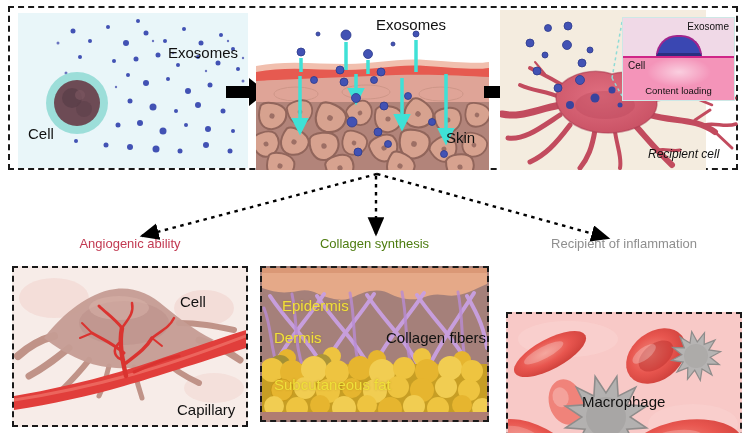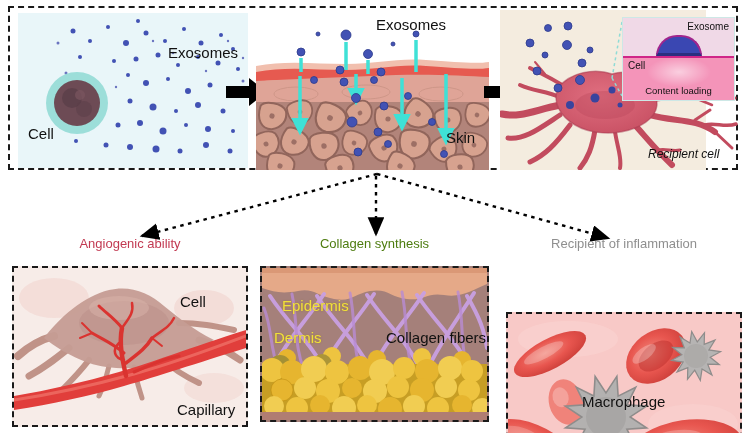--- a/index.html
+++ b/index.html
@@ -393,20 +393,21 @@
         <circle cx="152" cy="138" r="11" fill="#f1cd52"></circle>
           <circle cx="176" cy="140" r="11" fill="#eec440"></circle>
         <circle cx="200" cy="137" r="10" fill="#e6b52f"></circle>
           <circle cx="220" cy="140" r="10" fill="#f1cd52"></circle>
       </g>
       <rect x="0" y="144" width="225" height="8" fill="#b07d72"></rect>
     </svg>
     <div class="lbl ylbl" style="left:20px;top:14px;margin-top:16px;">Epidermis</div>
     <div class="lbl ylbl" style="left:12px;top:62px;">Dermis</div>
     <div class="lbl" style="left:124px;top:62px;">Collagen fibers</div>
+    <div class="lbl ylbl" style="left:12px;top:109px;">Subcutaneous fat</div>
   </div>
 
   <div class="panel b3">
     <svg width="232" height="153" viewBox="0 0 232 153">
       <defs>
         <radialGradient id="rbcg" cx="45%" cy="40%" r="75%">
           <stop offset="0%" stop-color="#f28a7e"></stop>
             <stop offset="45%" stop-color="#e8564f"></stop>
             <stop offset="100%" stop-color="#c23530"></stop>
         </radialGradient>

